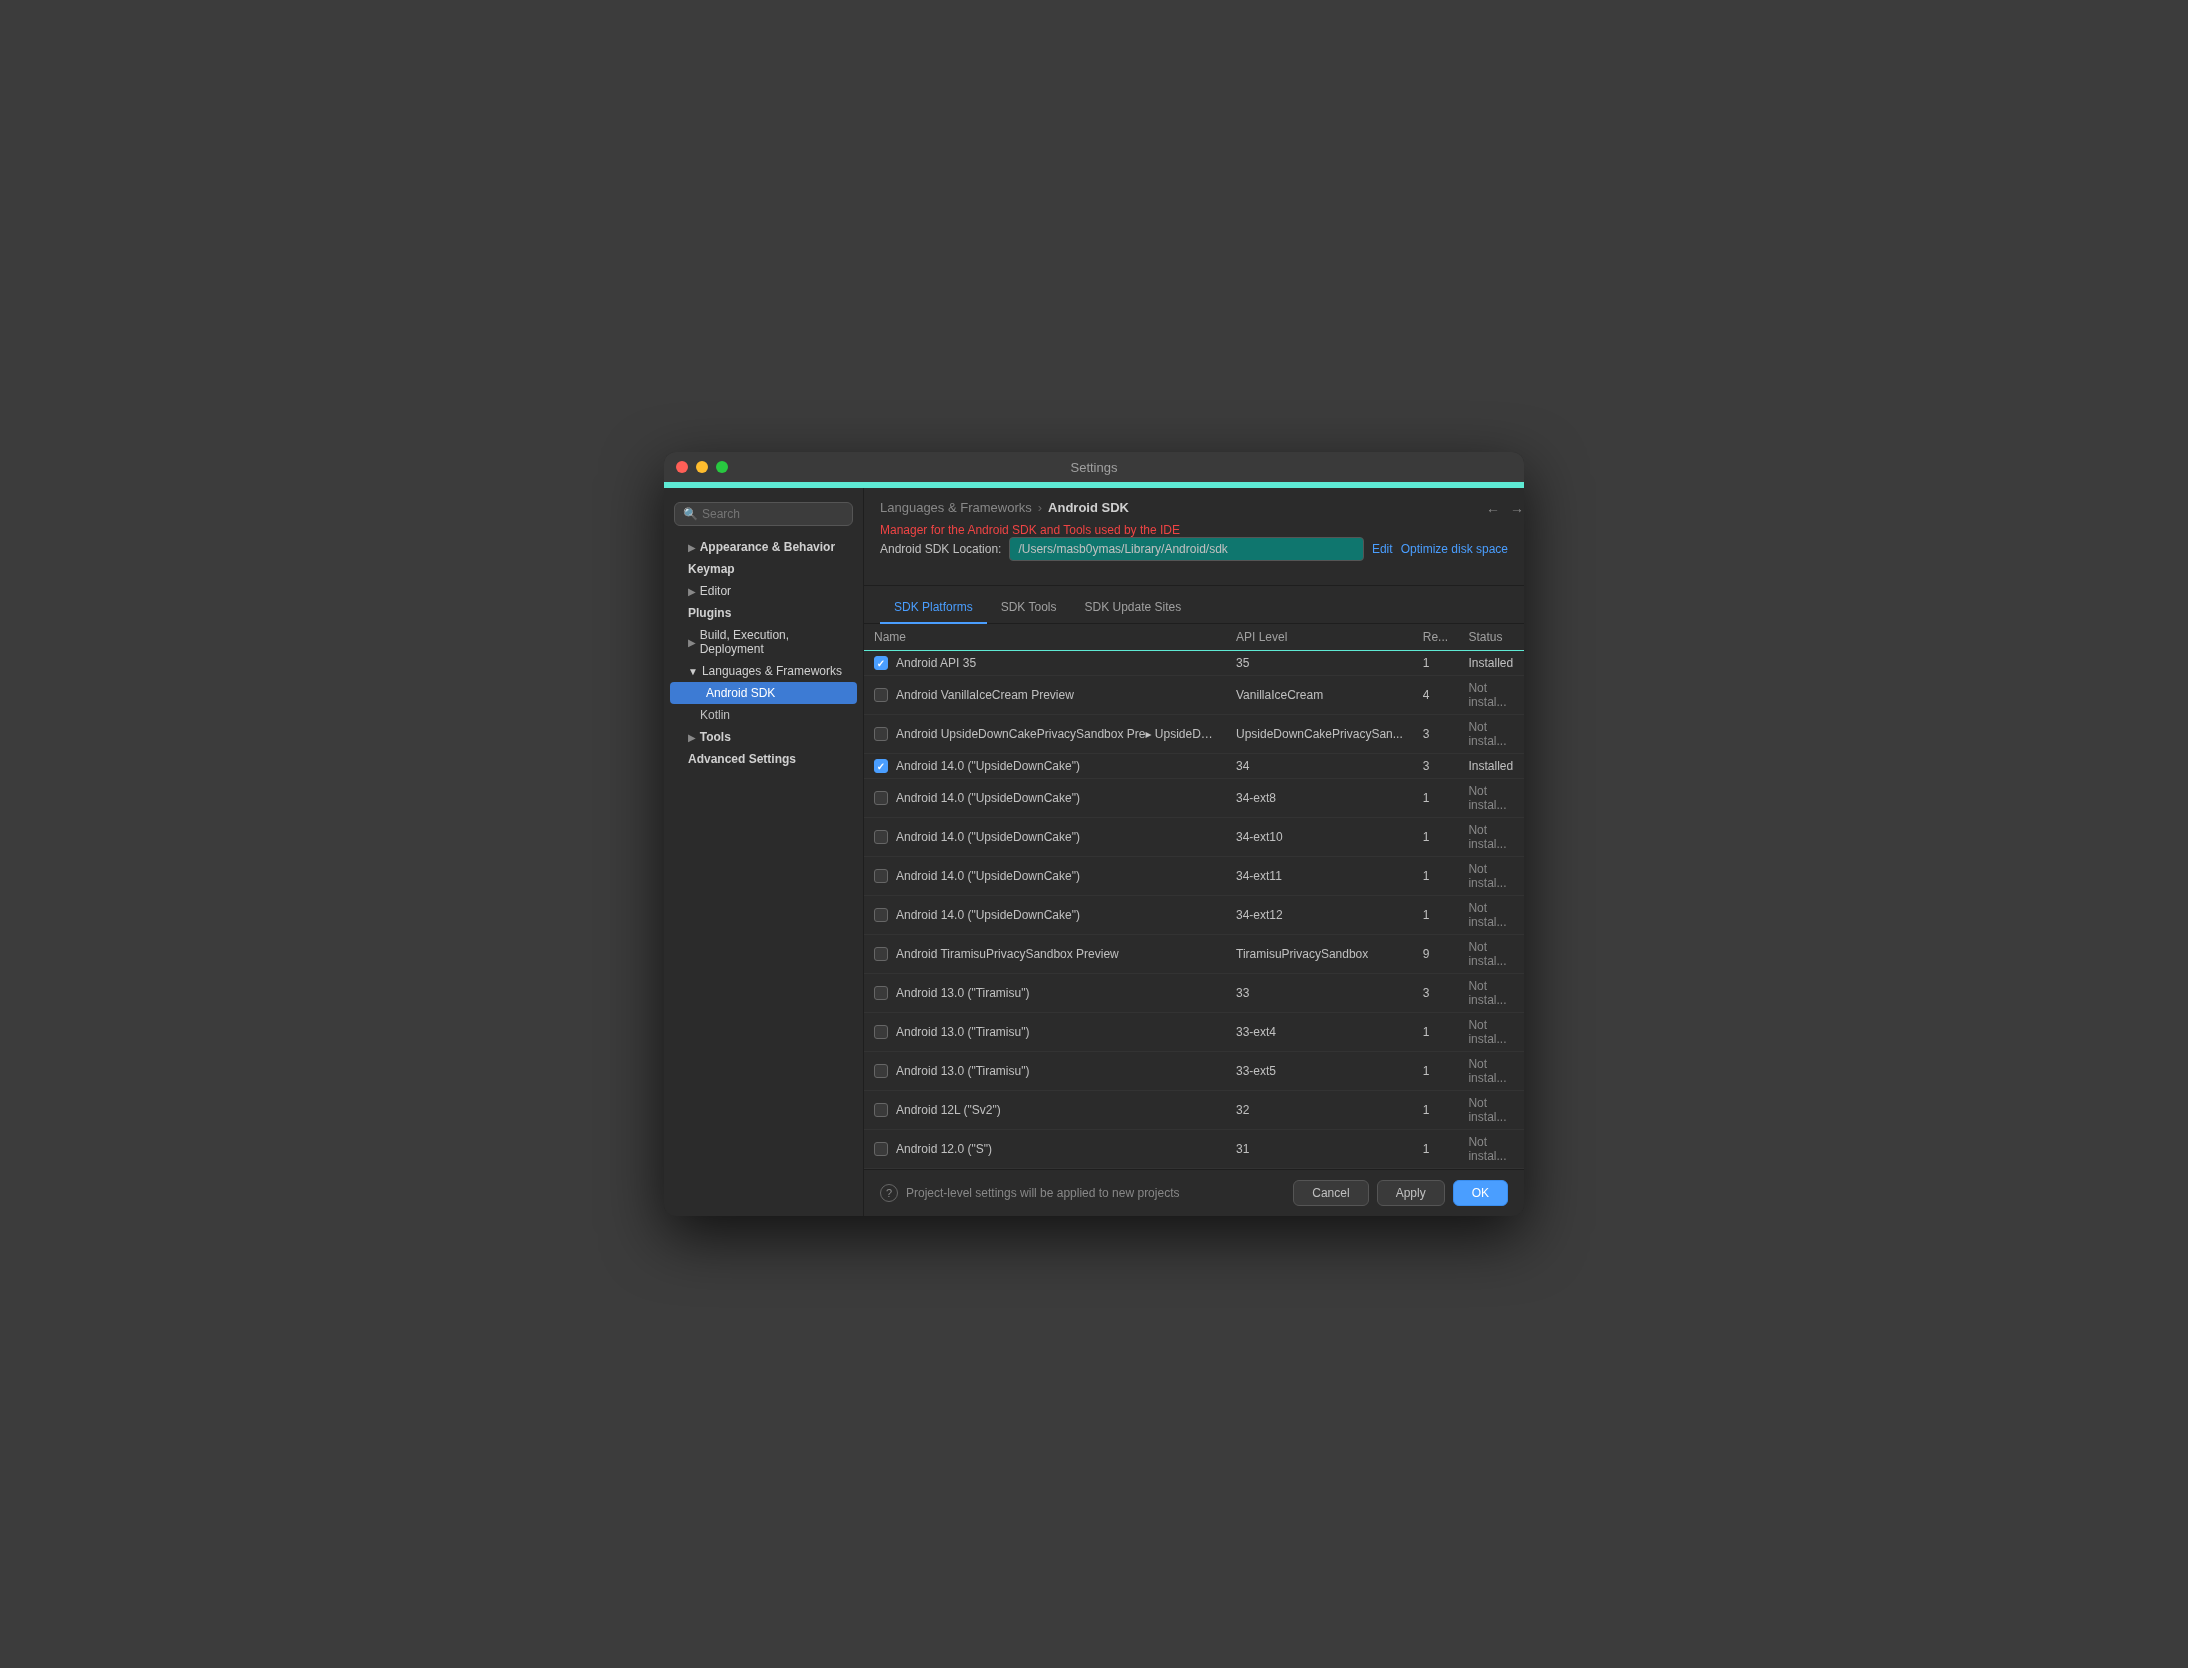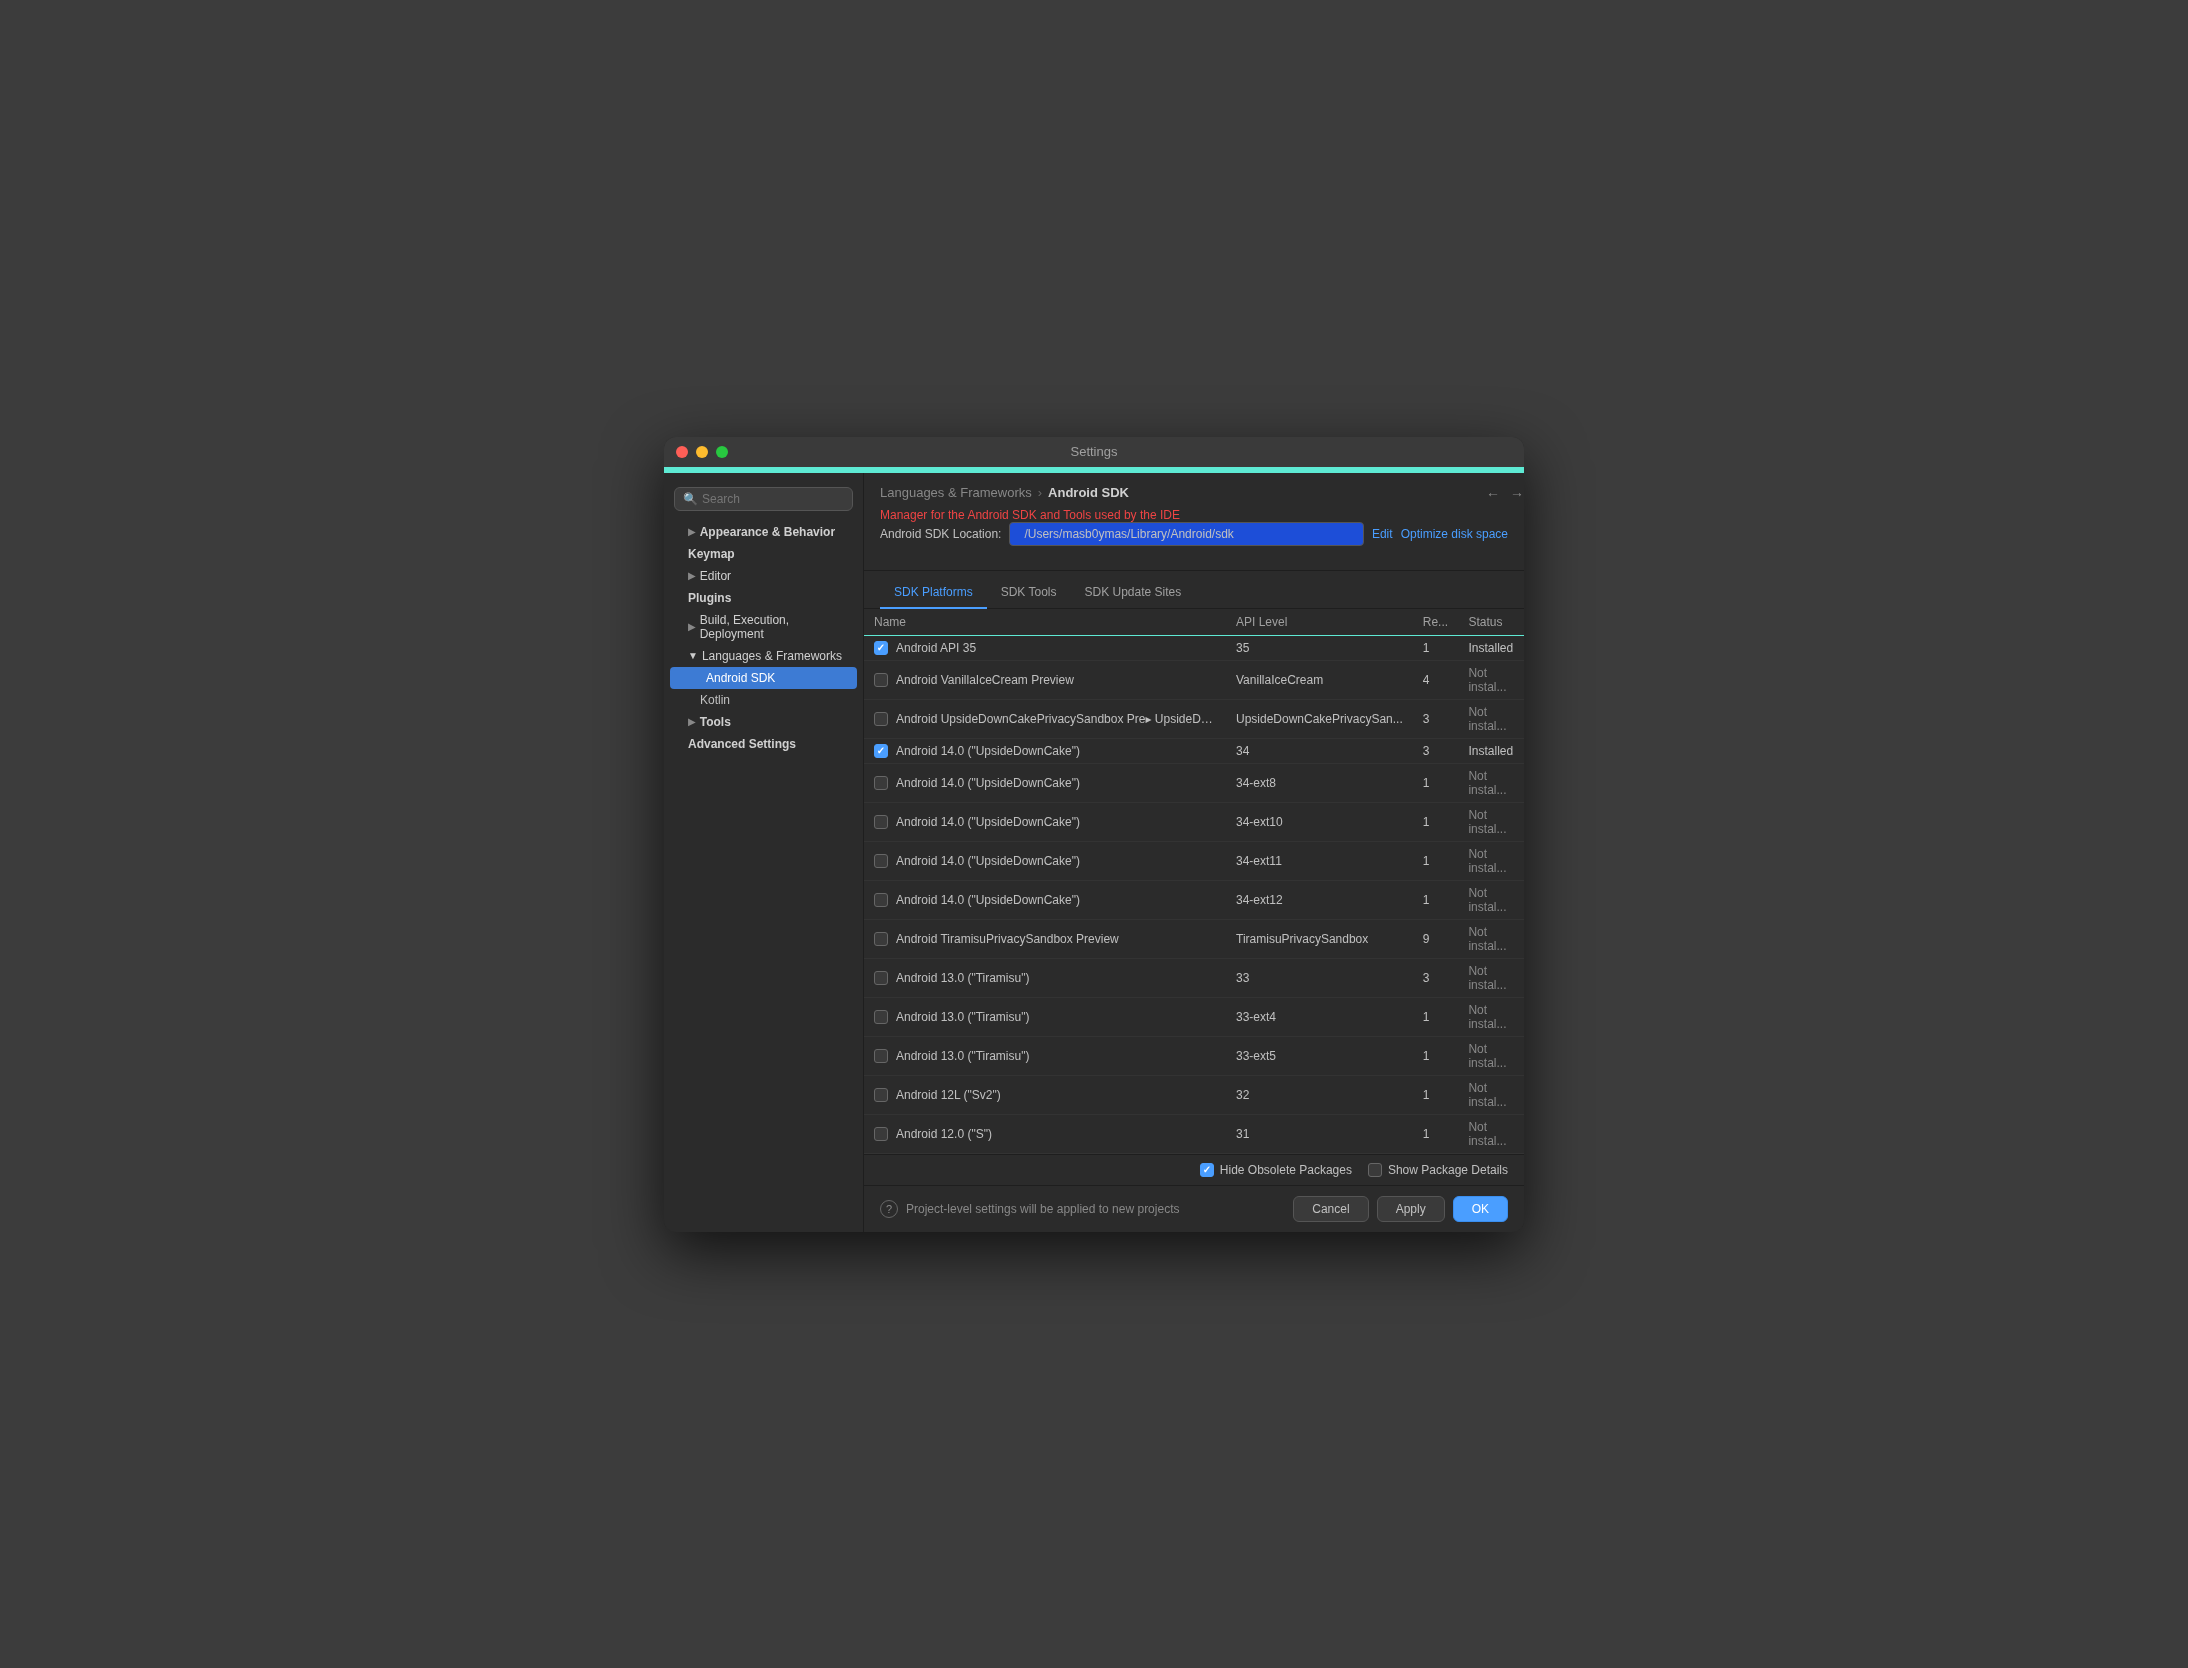--- a/index.html
+++ b/index.html
@@ -129,24 +129,24 @@
       font-size: 12px;
     }
     .sdk-location-row {
       display: flex;
       align-items: center;
       gap: 8px;
       margin-bottom: 16px;
     }
     .sdk-location-label { color: #c0c0c0; font-size: 12px; white-space: nowrap; }
     .sdk-location-path {
-      background: #1d4ed8;
+      background: #0f766e;
       border: 1px solid #555;
       border-radius: 4px;
-      padding: 4px 14px;
+      padding: 4px 8px;
       color: #c0c0c0;
       font-size: 12px;
       flex: 1;
     }
     .link-btn { color: #4a9eff; font-size: 12px; cursor: pointer; background: none; border: none; }
     .tabs-row {
       display: flex;
       gap: 0;
       padding: 8px 16px 0;
       border-bottom: 1px solid #1e1e1e;
@@ -561,32 +561,20 @@
                     </div>
                   </td>
                   <td>31</td>
                   <td>1</td>
                   <td class="status-not-installed">Not instal...</td>
                 </tr>
               </tbody>
           </table>
         </div>
 
-        <div class="footer-row">
-          <div class="footer-checkboxes">
-            <div class="footer-cb-item">
-              <div class="cb checked" id="hide-obsolete-cb"></div>
-              <span>Hide Obsolete Packages</span>
-            </div>
-            <div class="footer-cb-item">
-              <div class="cb" id="show-package-cb"></div>
-              <span>Show Package Details</span>
-            </div>
-          </div>
-        </div>
       </div>
 
       <div class="bottom-bar">
         <div class="bottom-help">
           <div class="help-icon">?</div>
           <span class="bottom-text">Project-level settings will be applied to new projects</span>
         </div>
         <div class="btn-group">
           <button class="btn btn-default">Cancel</button>
           <button class="btn btn-default">Apply</button>

